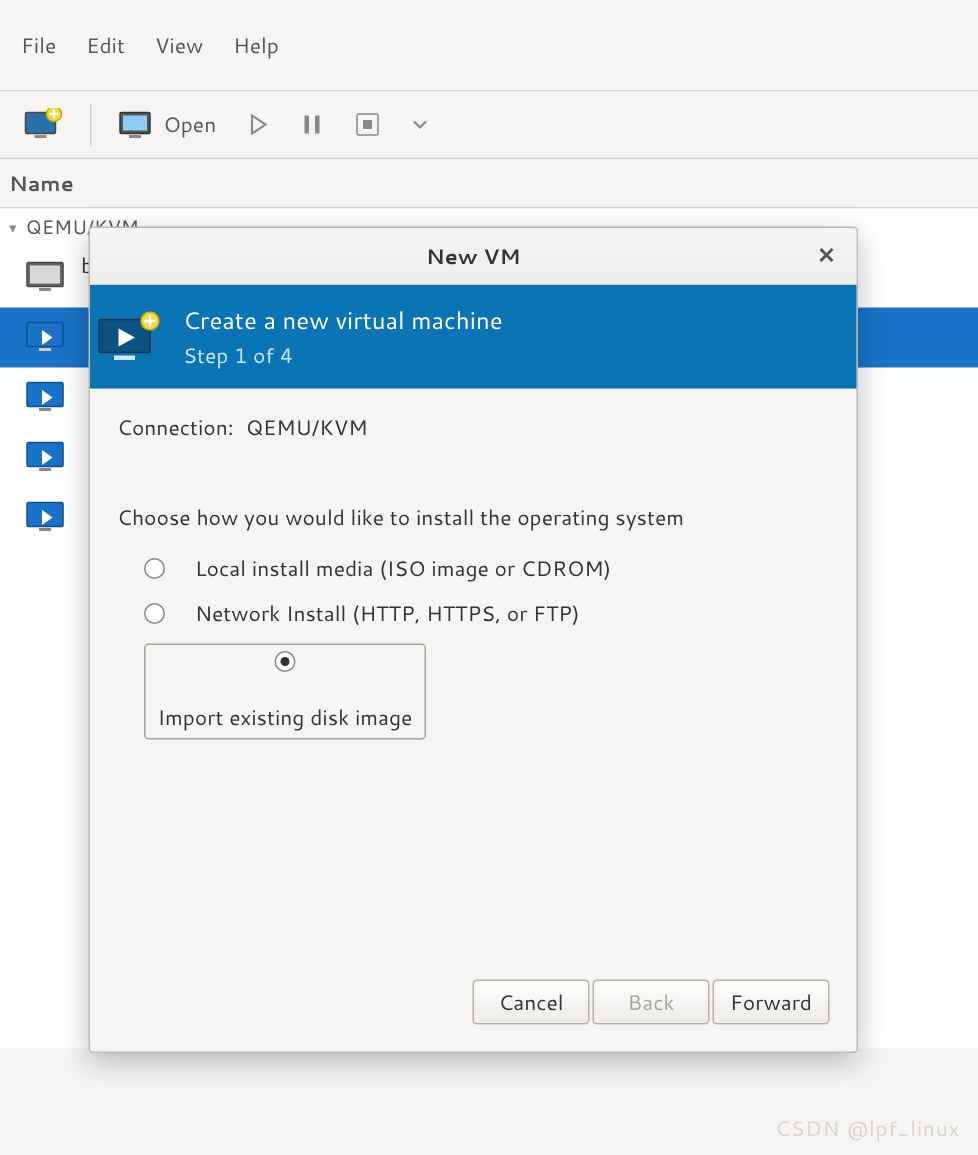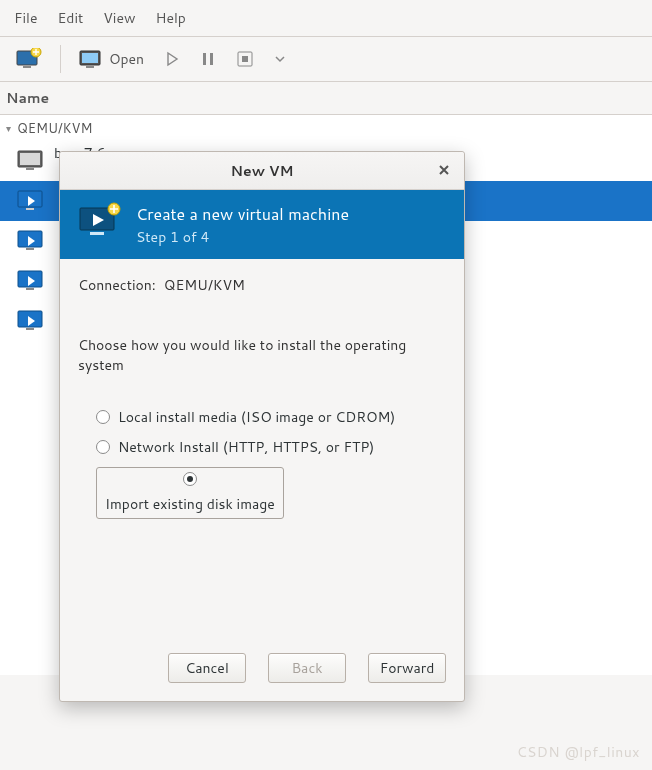--- a/index.html
+++ b/index.html
@@ -1,51 +1,51 @@
 <!DOCTYPE html>
 <html><head>
 <meta charset="utf-8">
 <style>
   * { box-sizing: border-box; margin: 0; padding: 0; font-family: "Cantarell", "DejaVu Sans", sans-serif; }
   body { width: 652px; height: 770px; background: #f6f5f4; color: #2e3436; font-size: 14px; position: relative; overflow: hidden; }
 
-  .menubar { display: flex; gap: 0; padding: 4px 4px; background: #f6f5f4; border-bottom: 1px solid #d5d0cc; }
+  .menubar { display: flex; gap: 0; padding: 16px 4px; background: #f6f5f4; border-bottom: 1px solid #d5d0cc; }
   .menubar span { padding: 4px 10px; color: #555; cursor: default; }
 
   .toolbar { display: flex; align-items: center; gap: 8px; padding: 6px 10px; background: #f6f5f4; border-bottom: 1px solid #d5d0cc; height: 45px;}
   .tb-sep { width:1px; height:28px; background:#d5d0cc; margin:0 4px;}
   .tb-btn { display:flex; align-items:center; gap:6px; padding:4px 6px; border-radius:3px; }
   .tb-label { color:#555; }
 
   .list-header { background:#f6f5f4; border-bottom:1px solid #d5d0cc; padding:6px 6px; font-weight:600; color:#555; }
   .tree { background:#fff; height: 560px; }
   .host-row { display:flex; align-items:center; gap:6px; padding:4px 6px; color:#555; font-size:13px;}
   .tri { font-size:10px; color:#888; }
   .vm-row { display:flex; align-items:center; gap:8px; padding:4px 6px 4px 16px; height:40px;}
   .vm-row.sel { background:#1a73c7; }
   .vm-name { color:#2e3436; font-size:14px; position:relative; top:-8px; }
   svg { display:block; }
 
-  .dialog { position:absolute; left:59px; top:151px; width:406px; background:#f6f5f4; border:1px solid #bfb8b1; box-shadow: 0 6px 20px rgba(0,0,0,.25); border-radius:3px; }
+  .dialog { position:absolute; left:59px; top:151px; width:513px; background:#f6f5f4; border:1px solid #bfb8b1; box-shadow: 0 6px 20px rgba(0,0,0,.25); border-radius:3px; }
   .titlebar { display:flex; align-items:center; justify-content:center; height:38px; position:relative; border-bottom:1px solid #d5d0cc; border-radius:3px 3px 0 0; background:linear-gradient(#f6f5f4,#efeeed);}
   .titlebar .t { font-weight:600; color:#333; }
   .closebtn { position:absolute; right:10px; top:8px; width:20px; height:20px; display:flex; align-items:center; justify-content:center; color:#555; font-size:14px;}
-  .banner { background:#0b74b5; color:#fff; display:flex; align-items:flex-start; gap:14px; padding:12px 18px; }
+  .banner { background:#0b74b5; color:#fff; display:flex; align-items:center; gap:14px; padding:12px 4px; }
   .b-title { font-size:16px; }
   .b-step { font-size:14px; color:#cfe8f7; margin-top:2px;}
   .content { padding:16px 18px 10px 18px; min-height:380px; }
   .conn-row { display:flex; gap:8px; color:#333; margin-bottom:40px;}
   .conn-row .lbl { color:#333; }
-  .prompt { margin-bottom:32px; color:#333; }
+  .prompt { margin-bottom:14px; color:#333; }
   .opts { display:flex; flex-direction:column; gap:10px; padding-left:18px; }
-  .opt { display:flex; align-items:center; gap:8px; }
+  .opt { display:flex; align-items:center; gap:20px; }
   .radio { width:14px; height:14px; border:1px solid #8a8a8a; border-radius:50%; display:flex; align-items:center; justify-content:center; background:#fff;}
   .radio.sel::after { content:""; width:6px; height:6px; background:#2e3436; border-radius:50%; }
   .opt.selbox { border:1px solid #a9a39d; border-radius:3px; padding:4px 8px; width:fit-content; background:#f6f5f4;flex-direction:column;}
-  .btnrow { display:flex; justify-content:flex-end; gap:22px; padding:14px 18px 18px; }
+  .btnrow { display:flex; justify-content:flex-end; gap:2px; padding:14px 18px 18px; }
   .btn { min-width:78px; height:30px; border:1px solid #b8b0a8; border-radius:3px; background:linear-gradient(#fdfdfc,#edece9); color:#2e3436; display:flex; align-items:center; justify-content:center; box-shadow:inset 0 1px 0 #fff;}
   .btn.disabled { color:#a8a29c; }
   .watermark { position:absolute; right:12px; bottom:8px; color:#d9d4cf; font-size:14px; letter-spacing:.5px;}
 </style>
 </head>
 <body>
 
 <div class="menubar">
   <span>File</span>
   <span>Edit</span>

